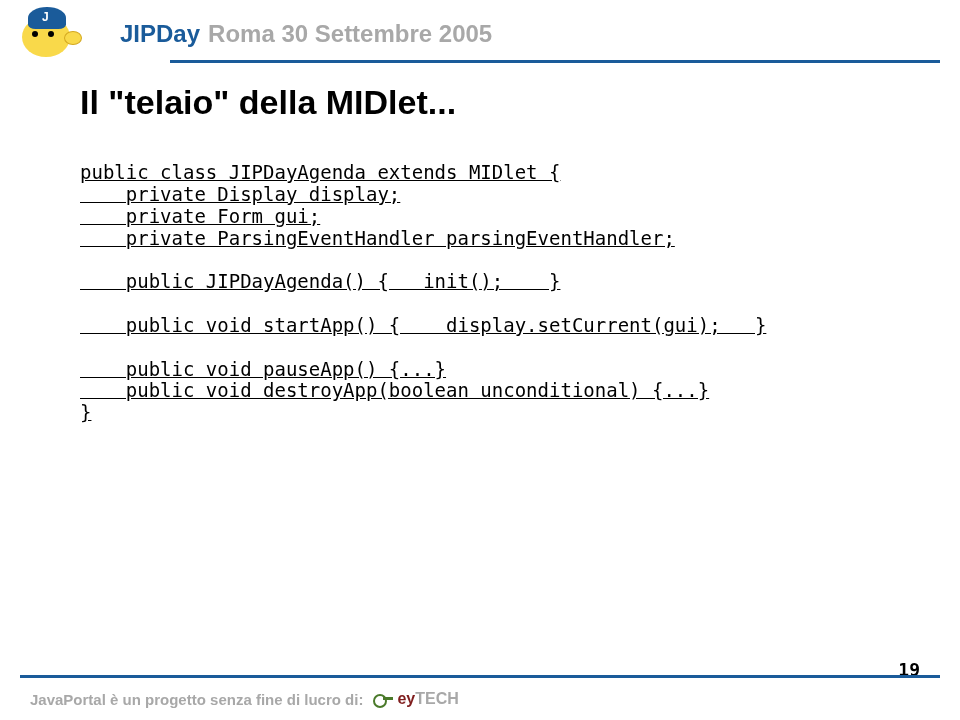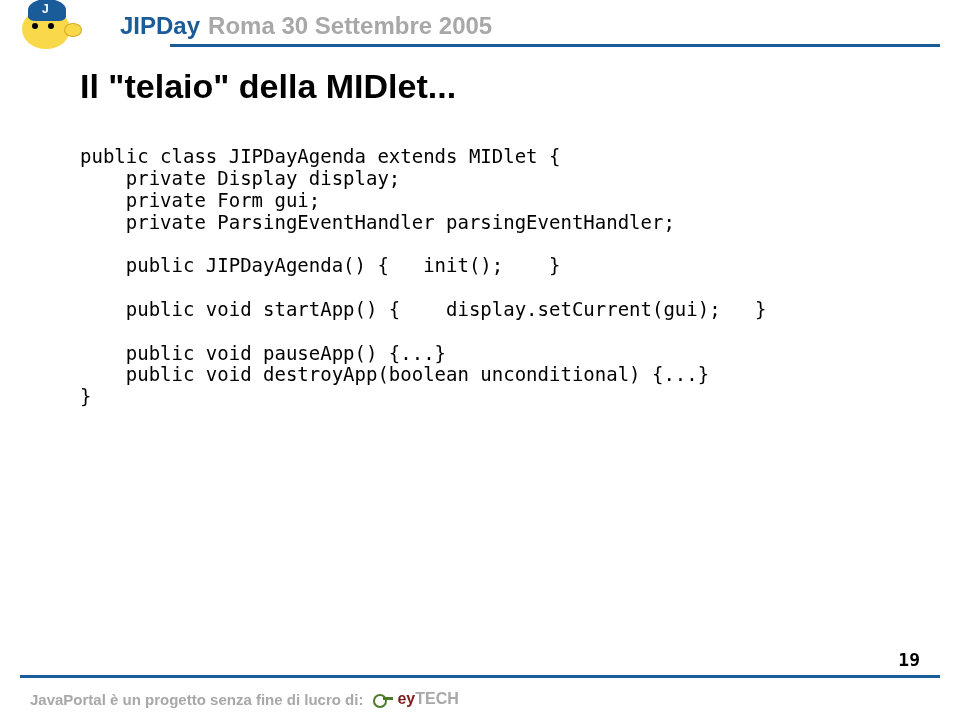--- a/index.html
+++ b/index.html
@@ -8,21 +8,21 @@
     height: 720px;
     background: #ffffff;
     font-family: Verdana, Geneva, sans-serif;
     position: relative;
     overflow: hidden;
   }
   .header {
     display: flex;
     align-items: center;
     padding: 12px 20px 4px 20px;
-    height: 44px;
+    height: 60px;
   }
   .mascot {
     width: 70px;
     height: 50px;
     position: relative;
     margin-right: 30px;
   }
   .mascot-cap {
     position: absolute;
     width: 38px;
@@ -94,20 +94,21 @@
     color: #000;
     font-family: Verdana, sans-serif;
     margin-bottom: 40px;
   }
   .code-block {
     font-family: "Lucida Console", Monaco, monospace;
     font-size: 19px;
     line-height: 1.15;
     color: #000;
     white-space: pre;
+    text-decoration: underline;
   }
   .footer {
     position: absolute;
     bottom: 0;
     left: 0;
     right: 0;
     height: 42px;
     display: flex;
     align-items: center;
     padding: 0 30px;
@@ -156,21 +157,21 @@
     background: #4a7a2a;
   }
   .keytech-text {
     font-size: 16px;
     font-weight: bold;
     color: #a8a8a8;
   }
   .keytech-text .ey { color: #7f1d1d; }
   .page-num {
     position: absolute;
-    bottom: 50px;
+    bottom: 40px;
     right: 40px;
     font-size: 18px;
     font-weight: bold;
     font-family: "Lucida Console", Monaco, monospace;
   }
 </style>
 </head>
 <body>
 
 <div class="header">

